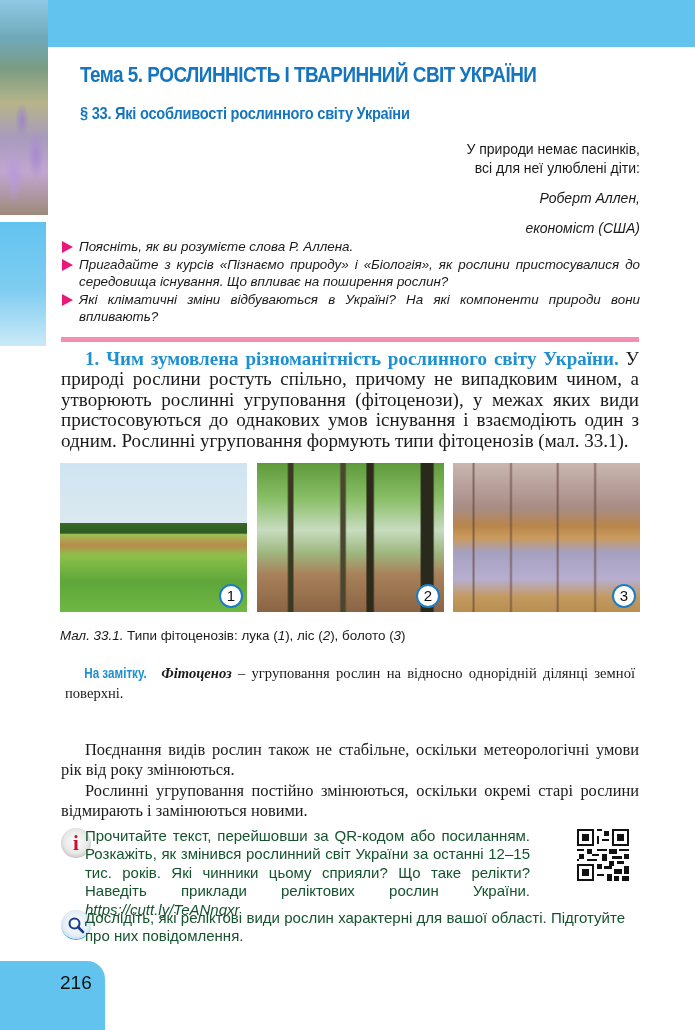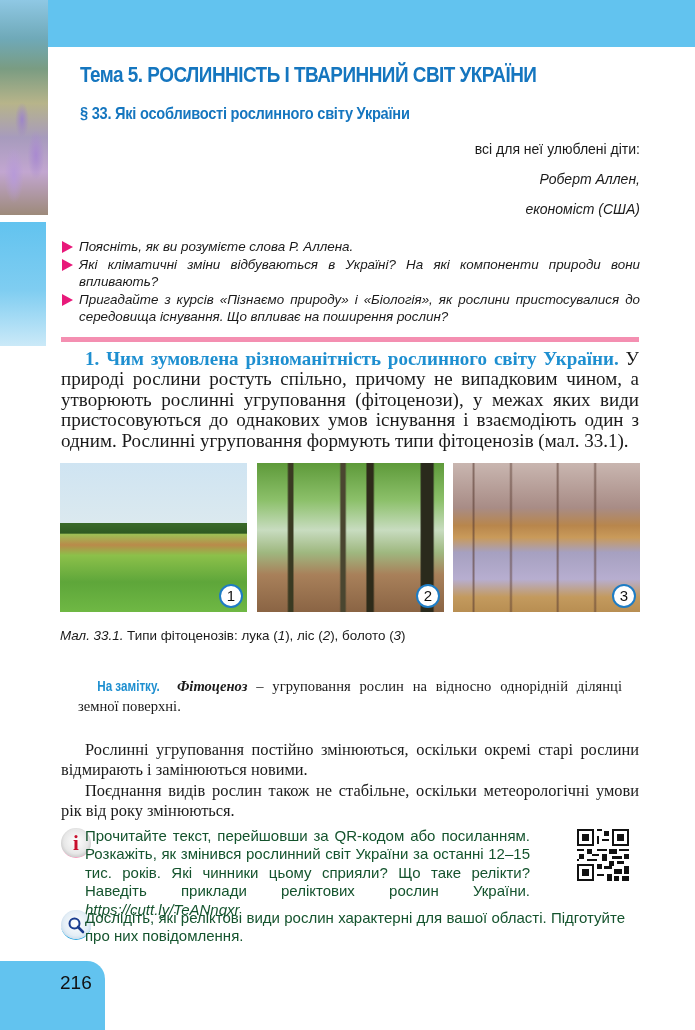--- a/index.html
+++ b/index.html
@@ -97,21 +97,21 @@
     font-size: 13.4px; color: #1a1a1a;
   }
   .caption i { font-style: italic; }
   .note { position: absolute; left: 61px; top: 660px; width: 578px; font-size: 14.6px; line-height: 19.5px; }
   .note .note-label {
     font-family: "Liberation Sans", sans-serif; font-weight: bold; color: #1e8fd0;
     display: inline-block; transform: scaleX(0.8); transform-origin: left center; margin-right: -12px;
     padding-left: 24px;
   }
   .note .term { font-weight: bold; font-style: italic; }
-  .note p { margin: 17px; text-indent: 0; }
+  .note p { margin: 4px; text-indent: 0; }
   .note p.indent { text-indent: 24px; }
   .para2 { position: absolute; left: 61px; top: 740px; width: 578px; }
   .para2 p { margin: 0; text-indent: 24px; }
   .task {
     position: absolute; left: 61px; width: 578px;
   }
   .task .icon-circle {
     position: absolute; left: 0; top: 0; width: 30px; height: 30px; border-radius: 50%;
   }
   .task-info { top: 828px; }
@@ -142,29 +142,30 @@
 <body>
 
 <div class="top-band"></div>
 <div class="corner-photo"></div>
 <div class="side-strip"></div>
 
 <div class="topic-title">Тема 5. РОСЛИННІСТЬ І ТВАРИННИЙ СВІТ УКРАЇНИ</div>
 <div class="section-title">§ 33. Які особливості рослинного світу України</div>
 
 <div class="epigraph">
+  <div>У природи немає пасинків,</div>
   <div>всі для неї улюблені діти:</div>
   <div class="author">Роберт Аллен,</div>
   <div class="author">економіст (США)</div>
 </div>
 
 <ul class="questions">
   <li><span class="tri"></span><span>Поясніть, як ви розумієте слова Р. Аллена.</span></li>
+  <li><span class="tri"></span><span>Пригадайте з курсів «Пізнаємо природу» і «Біологія», як рослини пристосувалися до середовища існування. Що впливає на поширення рослин?</span></li>
   <li><span class="tri"></span><span>Які кліматичні зміни відбуваються в Україні? На які компоненти природи вони впливають?</span></li>
-  <li><span class="tri"></span><span>Пригадайте з курсів «Пізнаємо природу» і «Біологія», як рослини пристосувалися до середовища існування. Що впливає на поширення рослин?</span></li>
 </ul>
 
 <div class="pink-rule"></div>
 
 <div class="para1 body-text">
   <span class="heading">1. Чим зумовлена різноманітність рослинного світу України.</span>
   <span>У природі рослини ростуть спільно, причому не випадковим чином, а утворюють рослинні угруповання (фітоценози), у межах яких види пристосовуються до однакових умов існування і взаємодіють один з одним. Рослинні угруповання формують типи фітоценозів (мал. 33.1).</span>
 </div>
 
 <div class="figures">
@@ -179,22 +180,22 @@
   </div>
 </div>
 
 <div class="caption"><i>Мал. 33.1.</i><span> Типи фітоценозів: лука (</span><i>1</i><span>), ліс (</span><i>2</i><span>), болото (</span><i>3</i><span>)</span></div>
 
 <div class="note body-text">
   <p><span class="note-label">На замітку.</span> <span class="term">Фітоценоз</span><span> – угруповання рослин на відносно однорідній ділянці земної поверхні.</span></p>
 </div>
 
 <div class="para2 body-text" style="font-size:16.4px;">
+  <p>Поєднання видів рослин також не стабільне, оскільки метеорологічні умови рік від року змінюються.</p>
   <p>Рослинні угруповання постійно змінюються, оскільки окремі старі рослини відмирають і замінюються новими.</p>
-  <p>Поєднання видів рослин також не стабільне, оскільки метеорологічні умови рік від року змінюються.</p>
 </div>
 
 <div class="task task-info">
   <div class="icon-circle">
       <span class="glyph">i</span>
     </div>
   <div class="text"><span>Прочитайте текст, перейшовши за QR-кодом або посиланням. Розкажіть, як змінився рослинний світ України за останні 12–15 тис. років. Які чинники цьому сприяли? Що таке релікти? Наведіть приклади реліктових рослин України. </span><i>https://cutt.ly/TeANnqxr</i></div>
 </div>
 
 <svg class="qr" viewBox="0 0 21 21" shape-rendering="crispEdges">

